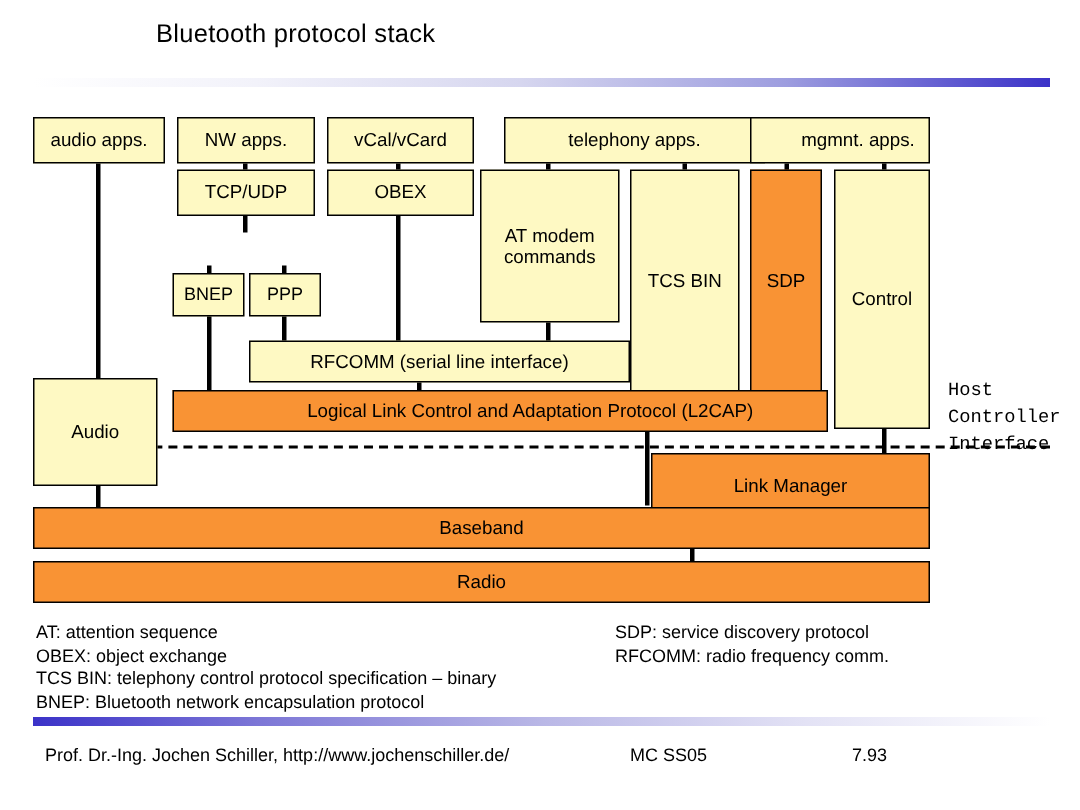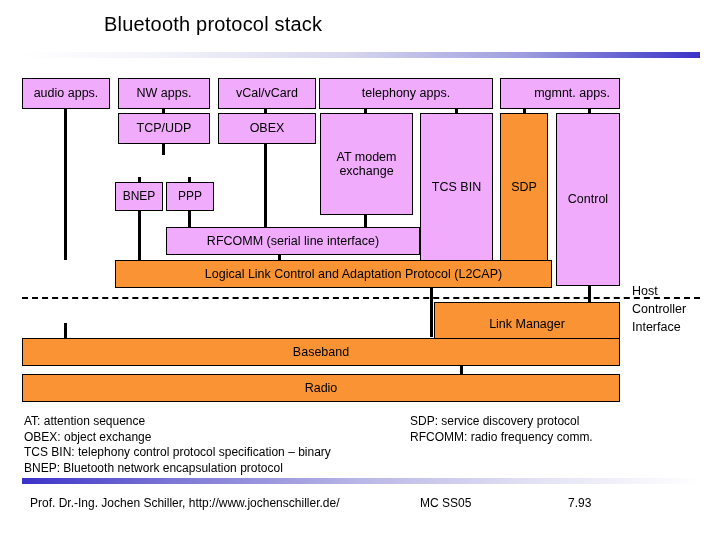--- a/index.html
+++ b/index.html
@@ -14,21 +14,21 @@
     background: #ffffff;
     font-family: "Liberation Sans", sans-serif;
     overflow: hidden;
   }
 
   
   #slide-title {
     position: absolute;
     left: 104px;
     top: 13px;
-    font-size: 20px;
+    font-size: 17px;
     color: #000000;
     letter-spacing: 0.2px;
     white-space: nowrap;
   }
 
   
   .rule {
     position: absolute;
     height: 6px;
   }
@@ -43,21 +43,21 @@
     top: 478px;
     width: 678px;
     background: linear-gradient(to right, #3b32c8 0%, #7c76d6 22%, #b9b7e6 50%, #e3e2f5 76%, #ffffff 100%);
   }
 
   
   .box {
     position: absolute;
     box-sizing: border-box;
     border: 1px solid #000000;
-    background: #f0abfc;
+    background: #fef9c3;
     color: #000000;
     font-size: 12.5px;
     display: flex;
     align-items: center;
     justify-content: center;
     text-align: center;
     line-height: 1.15;
     z-index: 3;
   }
   .box.orange { background: #f99334; }
@@ -79,25 +79,26 @@
     width: 678px;
     height: 0;
     border-top: 2px dashed #000000;
     z-index: 2;
   }
 
   
   #hci-label {
     position: absolute;
     left: 632px;
-    top: 283px;
+    top: 252px;
     font-size: 12.5px;
     line-height: 1.42;
     color: #000000;
     white-space: nowrap;
+    font-family: Liberation Mono, monospace;
   }
 
   
   .legend {
     position: absolute;
     font-size: 12px;
     line-height: 1.30;
     color: #000000;
     white-space: nowrap;
   }
@@ -181,38 +182,38 @@
   </div>
 
   <div class="box" style="left:118px; top:78px; width:92px; height:31px;">
     <span>NW apps.</span>
   </div>
 
   <div class="box" style="left:218px; top:78px; width:98px; height:31px;">
     <span>vCal/vCard</span>
   </div>
 
-  <div class="box" style="left:319px; top:78px; width:174px; height:31px;">
+  <div class="box" style="left:336px; top:78px; width:174px; height:31px;">
     <span>telephony apps.</span>
   </div>
 
   <div class="box" style="left:500px; top:78px; width:120px; height:31px;padding-left:24px;">
     <span>mgmnt. apps.</span>
   </div>
 
   <div class="box" style="left:118px; top:113px; width:92px; height:31px;">
     <span>TCP/UDP</span>
   </div>
 
   <div class="box" style="left:218px; top:113px; width:98px; height:31px;">
     <span>OBEX</span>
   </div>
 
   <div class="box" style="left:320px; top:113px; width:93px; height:102px; flex-direction:column;">
-    <span>AT modem exchange</span>
+    <span>AT modem commands</span>
   </div>
 
   <div class="box" style="left:420px; top:113px; width:73px; height:148px;">
     <span>TCS BIN</span>
   </div>
 
   <div class="box orange" style="left:500px; top:113px; width:48px; height:148px;">
     <span>SDP</span>
   </div>
 
@@ -226,20 +227,23 @@
   </div>
 
   <div class="box small" style="left:166px; top:182px; width:48px; height:29px;">
     <span>PPP</span>
   </div>
 
   <div class="box" style="left:166px; top:227px; width:254px; height:28px;text-align:right;">
     <span>RFCOMM (serial line interface)</span>
   </div>
 
+  <div class="box" style="left:22px; top:252px; width:83px; height:72px;">
+    <span>Audio</span>
+  </div>
 
   <div class="box orange" style="left:115px; top:260px; width:437px; height:28px;padding-left:40px;">
     <span>Logical Link Control and Adaptation Protocol (L2CAP)</span>
   </div>
 
   <div class="box orange" style="left:434px; top:302px; width:186px; height:44px;">
     <span>Link Manager</span>
   </div>
 
   <div class="box orange" style="left:22px; top:338px; width:598px; height:28px;">

